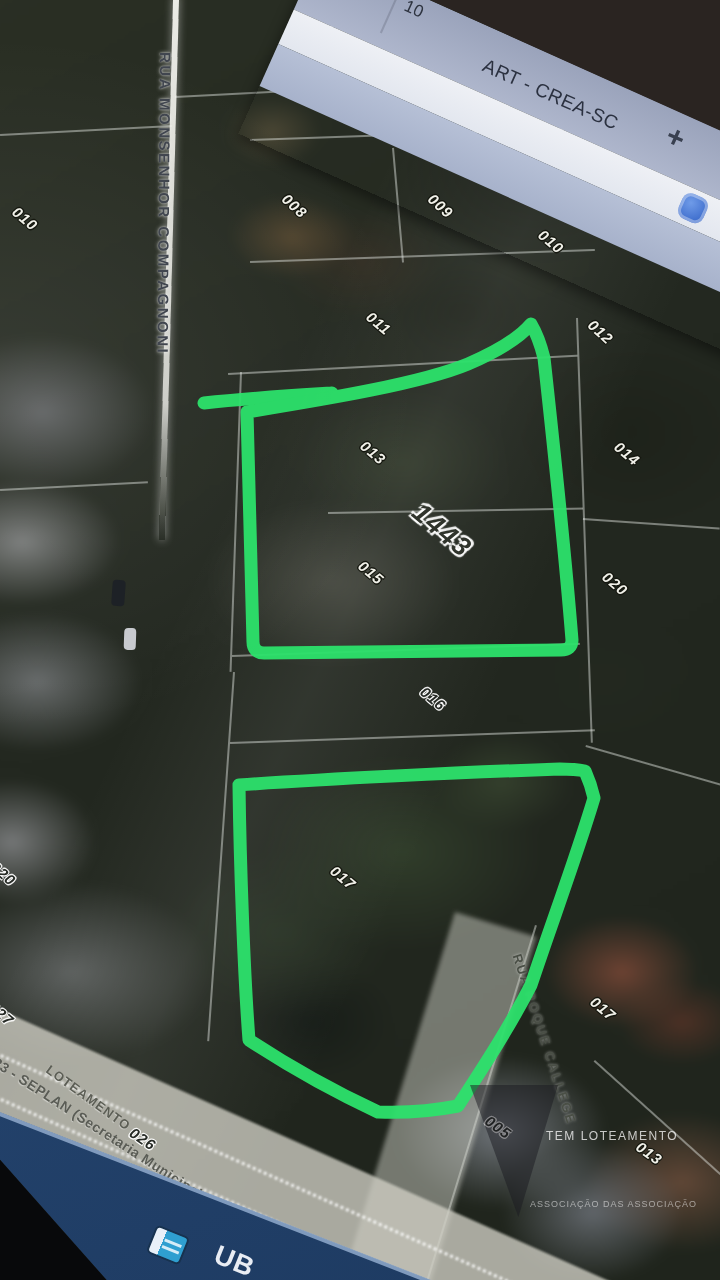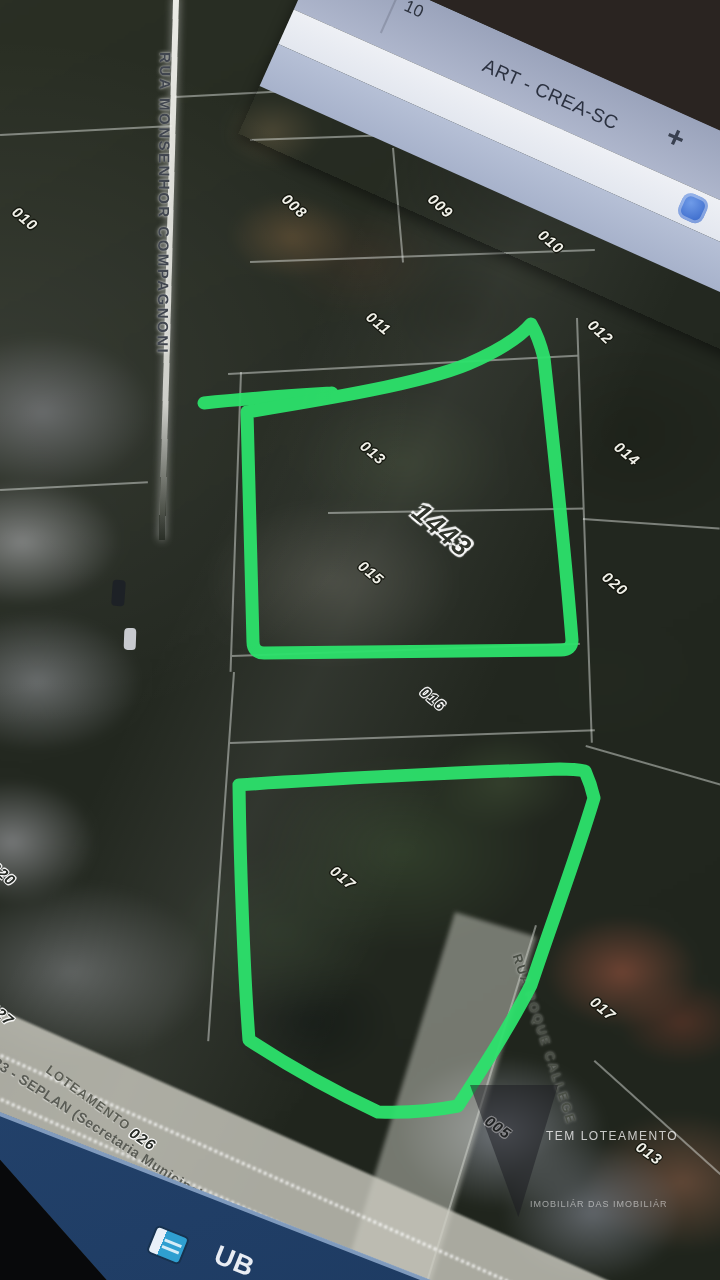--- a/index.html
+++ b/index.html
@@ -165,21 +165,21 @@
   <g fill="none" stroke="#2ce26b" stroke-width="13" stroke-linecap="round" stroke-linejoin="round" opacity="0.95">
     <path d="M204,403 C250,398 300,395 332,393"></path>
     <path d="M247,412 C320,400 420,384 468,364 C498,351 520,337 531,324 C537,334 541,346 544,358 C553,440 566,565 572,640 C572,647 568,650 561,650 L264,653 C257,653 253,649 253,642 C251,566 249,486 247,412 Z"></path>
     <path d="M239,785 C320,779 470,772 560,769 C570,769 580,770 585,771 C589,780 592,789 594,798 C576,858 552,922 531,985 C509,1028 482,1069 458,1106 C432,1111 402,1113 378,1112 C333,1091 284,1063 249,1040 C244,975 240,865 239,785 Z"></path>
   </g>
 </svg>
 
 <div class="abs wm">
   <div class="wm-logo"></div>
   <div class="wm-l1">TEM LOTEAMENTO</div>
-  <div class="wm-l3">IMOBILIÁR DAS IMOBILIÁR</div>
+  <div class="wm-l3">ASSOCIAÇÃO DAS ASSOCIAÇÃO</div>
 </div>
 
 <div class="abs chrome">
   <div class="tabstrip">
     <span class="tab-partial">10</span>
     <div class="tab-sep"></div>
     <span class="tab-title">ART - CREA-SC</span>
     <span class="newtab">+</span>
   </div>
   <div class="whitestrip">

